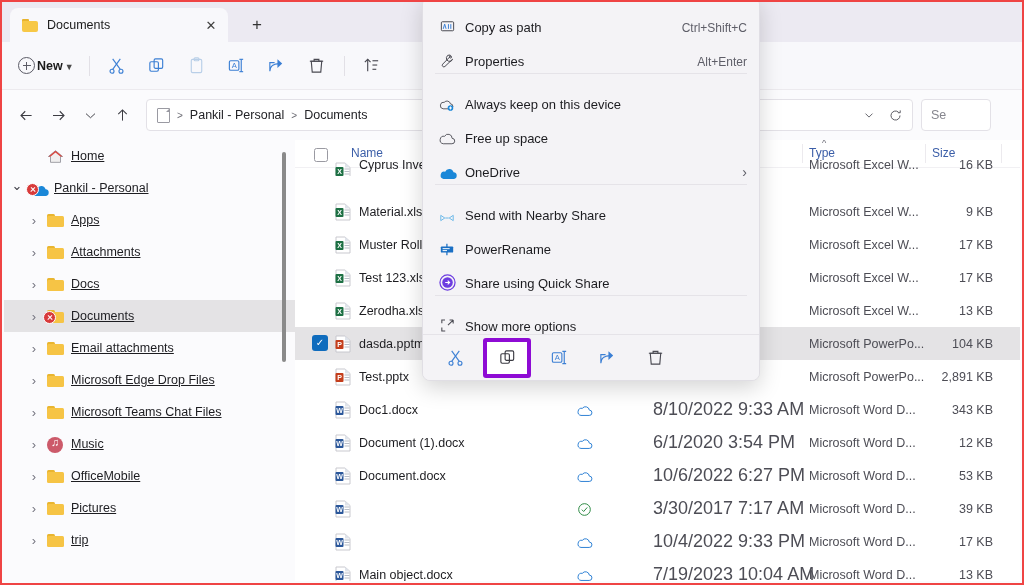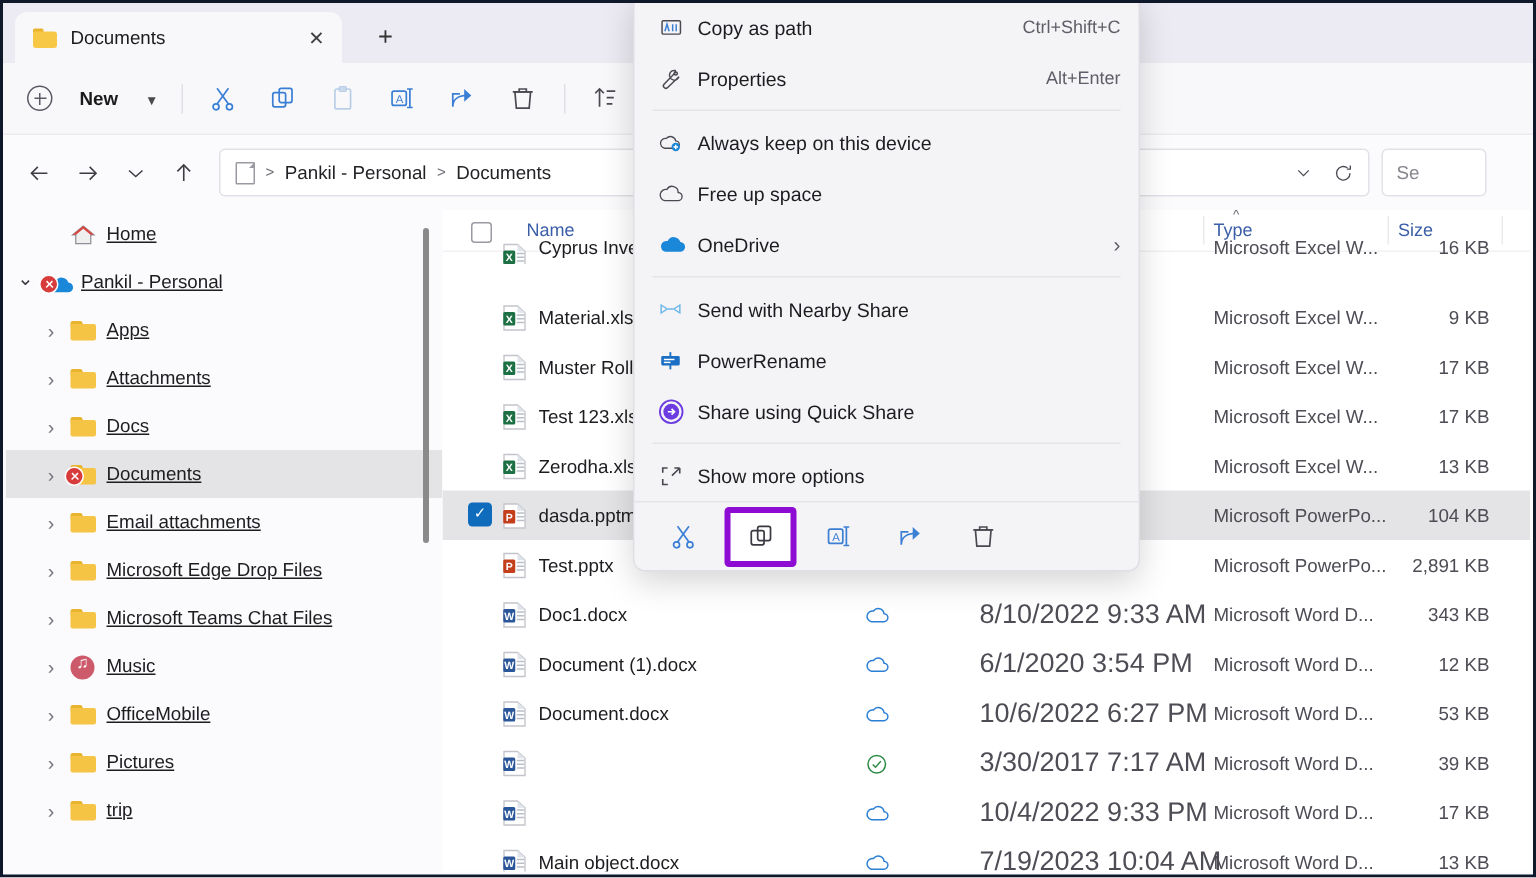--- a/index.html
+++ b/index.html
@@ -5,21 +5,21 @@
   * { box-sizing: border-box; margin: 0; padding: 0; }
   html, body {
     width: 1024px; height: 585px;
     overflow: hidden;
     font-family: "Liberation Sans", sans-serif;
     background: #ffffff;
   }
   #app {
     position: relative;
     width: 1024px; height: 585px;
-    border: 2px solid #0f172a;
+    border: 2px solid #ef4444;
     background: #fbfbfd;
     overflow: hidden;
   }
 
   
   .tabstrip {
     position: absolute; left: 0; top: 0; right: 0; height: 40px;
     background: #eceaf2;
     display: flex; align-items: flex-end;
   }
@@ -53,21 +53,21 @@
   
   .cmdbar {
     position: absolute; left: 0; top: 40px; right: 0; height: 48px;
     background: #f8f8fb;
     border-bottom: 1px solid #eceaee;
     display: flex; align-items: center;
     padding-left: 10px;
   }
   .newbtn {
     display: flex; align-items: center; height: 30px;
-    padding: 0 8px 0 6px; border-radius: 4px; gap: 18px;
+    padding: 0 8px 0 6px; border-radius: 4px; gap: 2px;
   }
   .plus-circ {
     width: 17px; height: 17px; border-radius: 50%;
     border: 1.3px solid #5b5b66; position: relative;
   }
   .plus-circ:before, .plus-circ:after {
     content:""; position:absolute; background:#5b5b66;
   }
   .plus-circ:before { left:3.5px; top:7.2px; width:8px; height:1.3px; }
   .plus-circ:after { left:7.2px; top:3.5px; width:1.3px; height:8px; }
@@ -220,21 +220,21 @@
     position: absolute; left: 420px; top: -6px; width: 338px;
     background: #f4f3f6;
     border: 1px solid #e0dee4;
     border-radius: 8px;
     box-shadow: 0 7px 22px rgba(0,0,0,0.17);
     padding: 4px 0 0 0;
     z-index: 50;
     overflow: hidden;
   }
   .mi {
-    height: 34px; display: flex; align-items: center;
+    height: 34px; display: flex; align-items: flex-end;
     padding: 0 12px 0 16px; position: relative;
   }
   .mi-ico { width: 26px; flex: 0 0 auto; display:flex; align-items:center; }
   .mi-label { font-size: 13px; color: #1c1c20; white-space: nowrap; }
   .mi-accel { margin-left: auto; font-size: 12px; color: #5e5e68; }
   .mi-sub { margin-left: auto; font-size: 11px; color: #5e5e68; }
   .msep { height: 1px; background: #e5e3e8; margin: 4px 12px; }
   .mbar {
     height: 46px; display: flex; align-items: center;
     padding-left: 12px; gap: 8px; border-top: 1px solid #e5e3e8;

